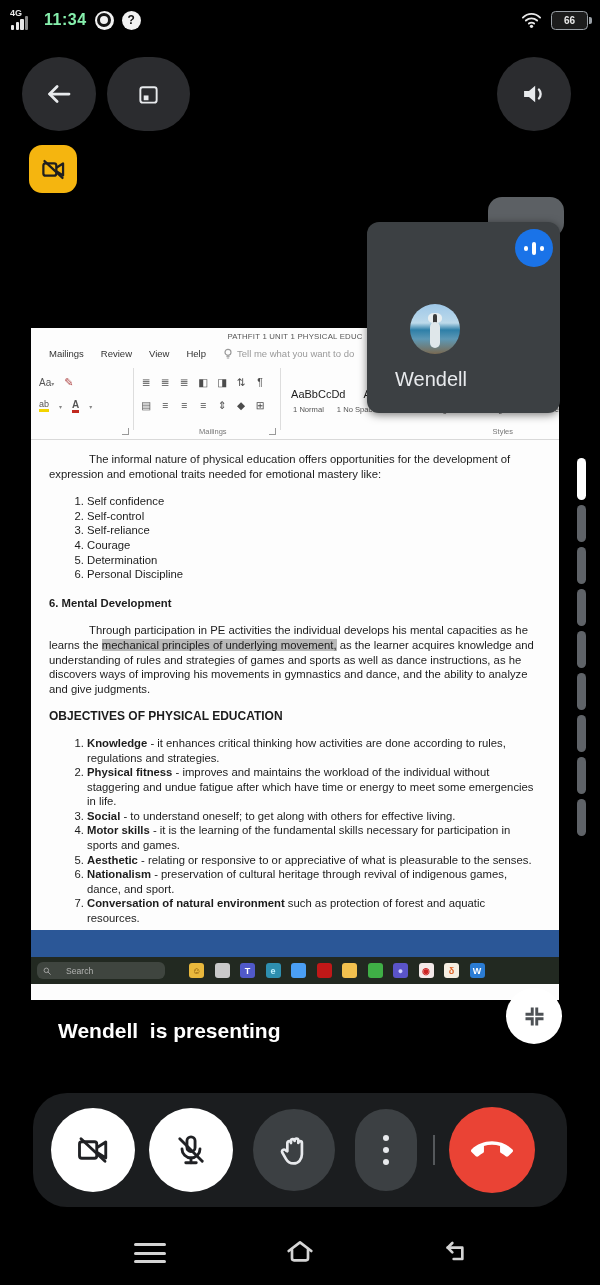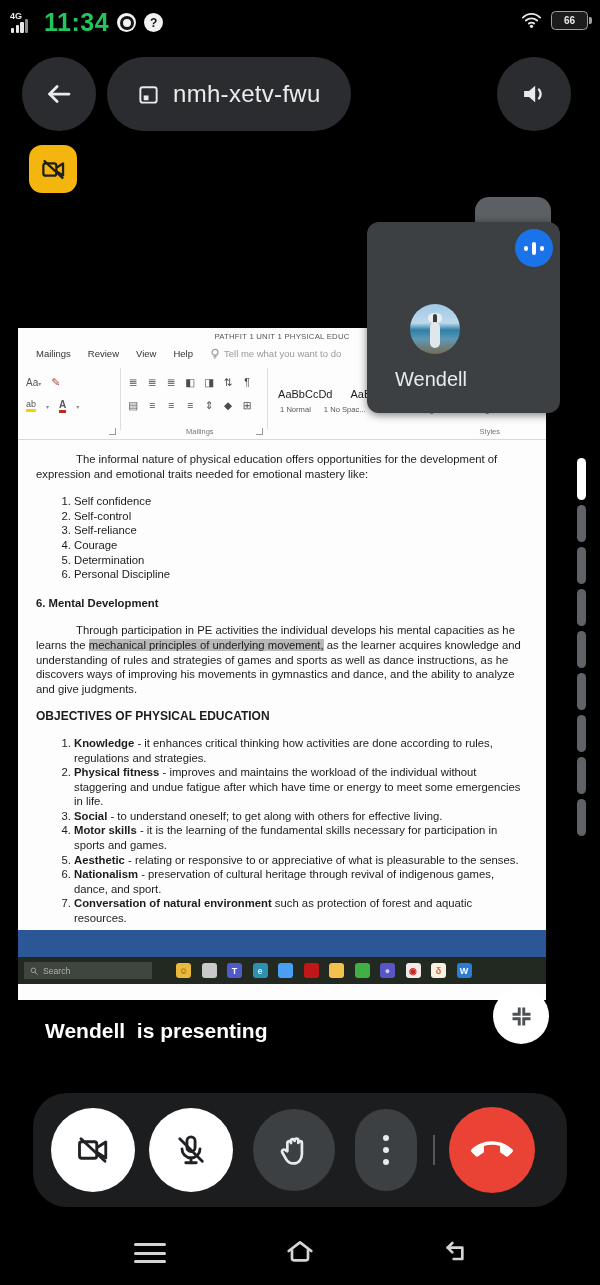--- a/index.html
+++ b/index.html
@@ -10,38 +10,38 @@
   
   .status-bar { position:absolute; top:0; left:0; right:0; height:44px; }
   .sb-left { position:absolute; left:10px; top:8px; display:flex; align-items:center; gap:8px; }
   .sb-right { position:absolute; right:12px; top:10px; display:flex; align-items:center; gap:8px; }
   .sig { position:relative; width:26px; height:24px; }
   .sig .net { position:absolute; top:0; left:0; font-size:9px; font-weight:bold; color:#e8e8e8; }
   .sig .bars { position:absolute; bottom:2px; left:1px; display:flex; align-items:flex-end; gap:1.5px; }
   .sig .bars i { display:block; width:3.2px; background:#e8e8e8; border-radius:1px; }
   .sig .bars i:nth-child(1){height:5px} .sig .bars i:nth-child(2){height:8px}
   .sig .bars i:nth-child(3){height:11px} .sig .bars i:nth-child(4){height:14px; background:#8a8a8a;}
-  .sb-time { color:#22c55e; font-size:25px; font-weight:bold; letter-spacing:.5px; }
+  .sb-time { color:#86efac; font-size:16px; font-weight:bold; letter-spacing:.5px; }
   .notif { width:19px; height:19px; border-radius:50%; background:#f2f2f2; display:flex; align-items:center; justify-content:center; font-size:12px; font-weight:bold; color:#111; }
   .notif.ring::before { content:""; width:8px; height:8px; border:3px solid #141414; border-radius:50%; }
   .battery { position:relative; width:37px; height:19px; border:1.6px solid #9aa0a6; border-radius:4.5px; display:flex; align-items:center; justify-content:center; color:#e8e8e8; font-size:10px; font-weight:bold; background:#1c1c1c; }
   .battery::after { content:""; position:absolute; right:-4.5px; top:5px; width:3px; height:7px; background:#9aa0a6; border-radius:0 2px 2px 0; }
 
   
   .hdr-btn { position:absolute; top:57px; height:74px; border:none; background:#2b2c2f; display:flex; align-items:center; justify-content:center; cursor:pointer; }
   .btn-back { left:22px; width:74px; border-radius:50%; }
   .btn-pill { left:107px; border-radius:37px; padding:0 30px; gap:13px; }
   .btn-pill span { color:#ececec; font-size:24px; font-weight:500; letter-spacing:.3px; }
   .btn-speaker { right:29px; width:74px; border-radius:50%; }
 
   
   .cam-badge { position:absolute; left:29px; top:145px; width:48px; height:48px; border-radius:13px; background:#f5b50f; display:flex; align-items:center; justify-content:center; }
 
   
-  .share { position:absolute; left:16px; top:197px; width:545px; height:863px; background:#000; border-radius:14px; overflow:hidden; }
+  .share { position:absolute; left:29px; top:197px; width:545px; height:863px; background:#000; border-radius:14px; overflow:hidden; }
   .self-peek { position:absolute; top:0; right:10px; width:76px; height:40px; background:#5c6064; border-radius:14px; }
 
   .word { position:absolute; left:2px; top:131px; width:528px; height:672px; background:#fdfdfd; color:#222; }
   .w-title { height:15px; text-align:center; font-size:7.8px; color:#555; padding-top:4px; letter-spacing:.2px; }
   .w-menu { height:21px; display:flex; align-items:center; gap:17px; padding-left:18px; font-size:9.5px; color:#333; }
   .w-menu .tellme { color:#9a9a9a; display:flex; align-items:center; gap:4px; }
   .w-ribbon { position:relative; height:76px; border-bottom:1px solid #d9d9d9; display:flex; }
   .rib-group { position:relative; height:100%; padding-top:6px; }
   .rib-sep { width:1px; height:62px; background:#ddd; margin-top:4px; }
   .g-label { position:absolute; bottom:3px; width:100%; text-align:center; font-size:7.5px; color:#777; }
@@ -67,21 +67,21 @@
 
   .doc { height:490px; padding:12px 24px 0 18px; font-size:11.3px; line-height:14.6px; color:#1c1c1c; overflow:hidden; }
   .doc p.ind { text-indent:40px; margin-bottom:13px; }
   .doc ol { margin:0 0 14px 0; padding-left:38px; }
   .doc .hb { font-weight:bold; margin-bottom:13px; }
   .doc .hb2 { font-weight:bold; font-size:12px; margin-bottom:12px; }
   .doc .hl { background:#b9b9b9; }
   .doc ol.obj li b { font-weight:bold; }
   .w-blue { height:27px; background:#2b5797; }
   .w-task { height:27px; background:#222921; display:flex; align-items:center; padding:0 6px; gap:0; }
-  .search-pill { width:128px; height:17px; background:#454b45; opacity:.85; border-radius:0; display:flex; align-items:center; gap:5px; padding:0 6px; color:#c9c9c9; font-size:8.6px; flex:none; }
+  .search-pill { width:128px; height:17px; background:#454b45; opacity:.85; border-radius:6px; display:flex; align-items:center; gap:15px; padding:0 6px; color:#c9c9c9; font-size:8.6px; flex:none; }
   .tb-icons { display:flex; align-items:center; gap:10.5px; margin-left:24px; }
   .tb-ic { width:15px; height:15px; border-radius:3px; display:flex; align-items:center; justify-content:center; font-size:9px; font-weight:bold; flex:none; }
 
   .present-row { position:absolute; left:2px; top:805px; width:543px; height:58px; background:#000; display:flex; align-items:center; padding-left:27px; }
   .present-row span { color:#fff; font-size:21px; font-weight:bold; white-space:pre; }
   .fs-btn { position:absolute; left:477px; top:791px; width:56px; height:56px; border-radius:50%; background:#fff; border:none; display:flex; align-items:center; justify-content:center; cursor:pointer; z-index:5; }
 
   
   .tile { position:absolute; left:367px; top:222px; width:193px; height:191px; background:#3c4043; border-radius:12px; z-index:10; box-shadow:0 2px 8px rgba(0,0,0,.5); }
   .audio-badge { position:absolute; top:7px; right:7px; width:38px; height:38px; border-radius:50%; background:#1a73e8; display:flex; align-items:center; justify-content:center; gap:3.5px; }
@@ -160,21 +160,20 @@
         <path d="M20 12H4.5"></path>
           <path d="M10.5 6L4.5 12l6 6"></path>
       </g>
     </svg>
   </button>
   <button class="hdr-btn btn-pill">
     <svg width="23" height="23" viewBox="0 0 24 24">
       <rect x="3.5" y="4.5" width="17" height="16" rx="2.5" fill="none" stroke="#e8eaed" stroke-width="2"></rect>
       <rect x="7" y="13" width="5" height="5" fill="#e8eaed"></rect>
     </svg>
-    <span>nmh-xetv-fwu</span>
   </button>
   <button class="hdr-btn btn-speaker">
     <svg width="28" height="28" viewBox="0 0 24 24">
       <path d="M3.5 9.5v5h4.2l5.3 4.5V5L7.7 9.5z" fill="#e8eaed"></path>
       <path d="M16.2 8.2a5.6 5.6 0 0 1 0 7.6" fill="none" stroke="#e8eaed" stroke-width="2" stroke-linecap="round"></path>
     </svg>
   </button>
 
   <div class="cam-badge">
     <svg width="27" height="27" viewBox="0 0 24 24">

